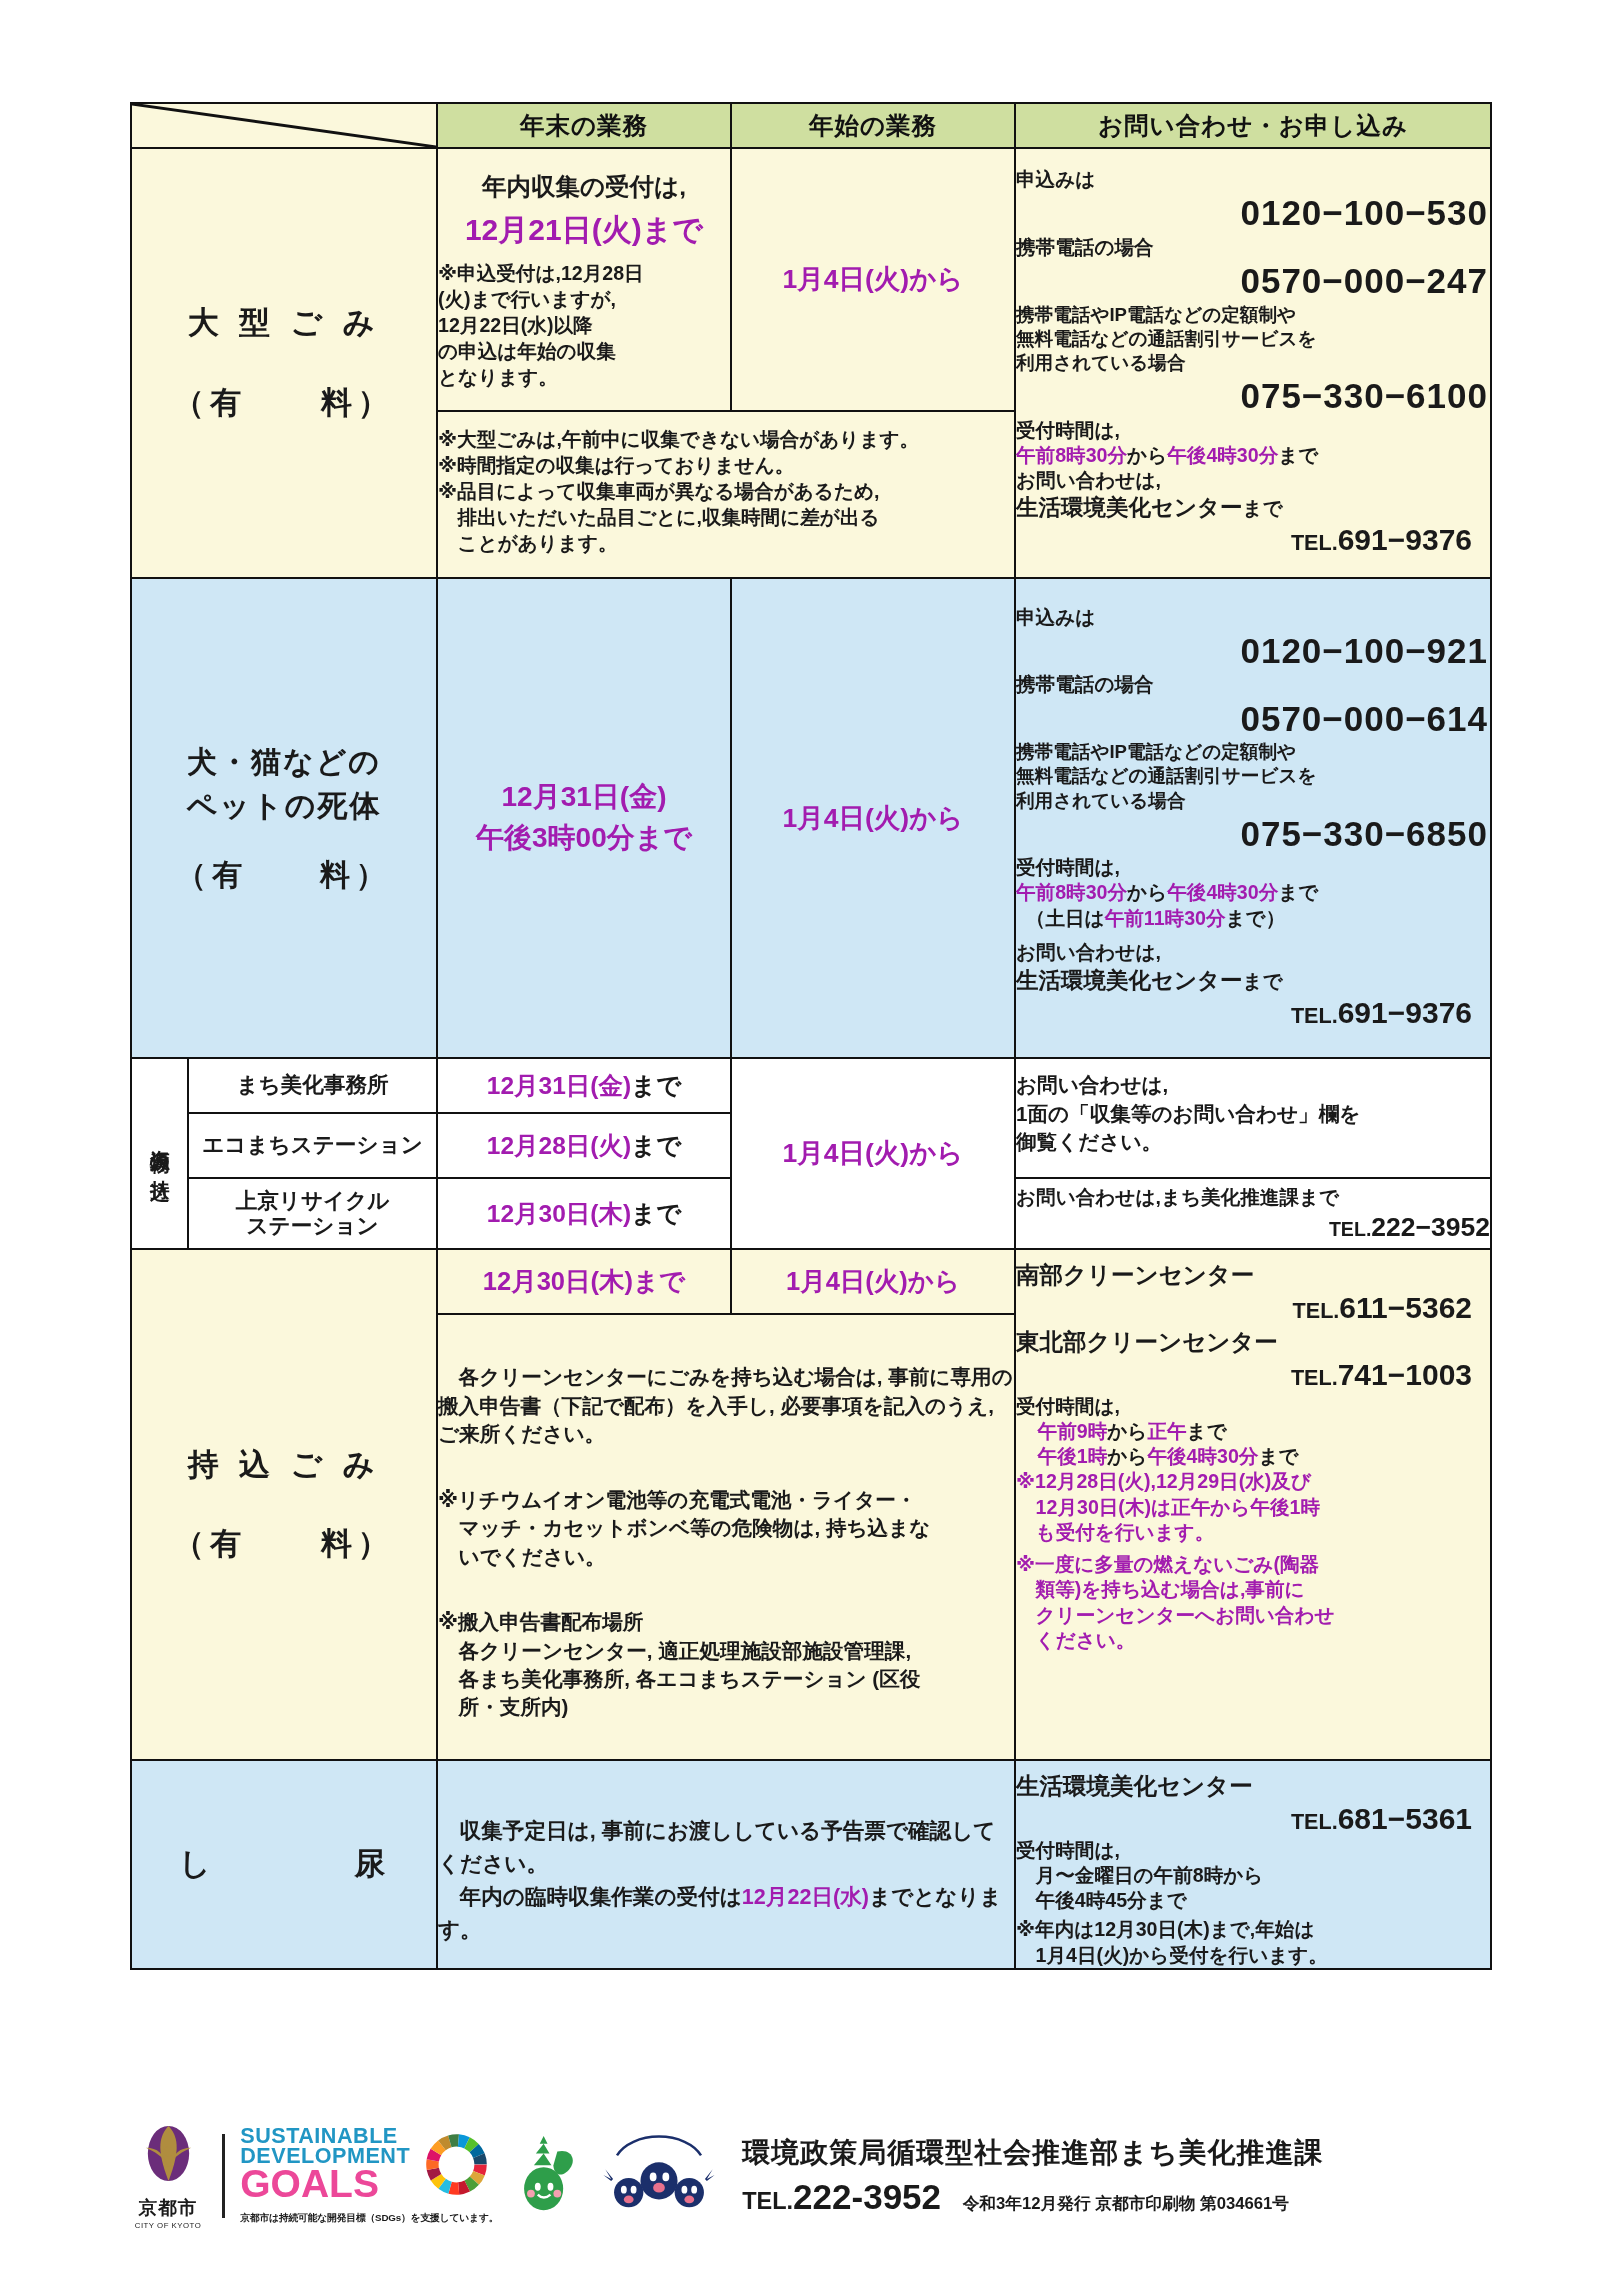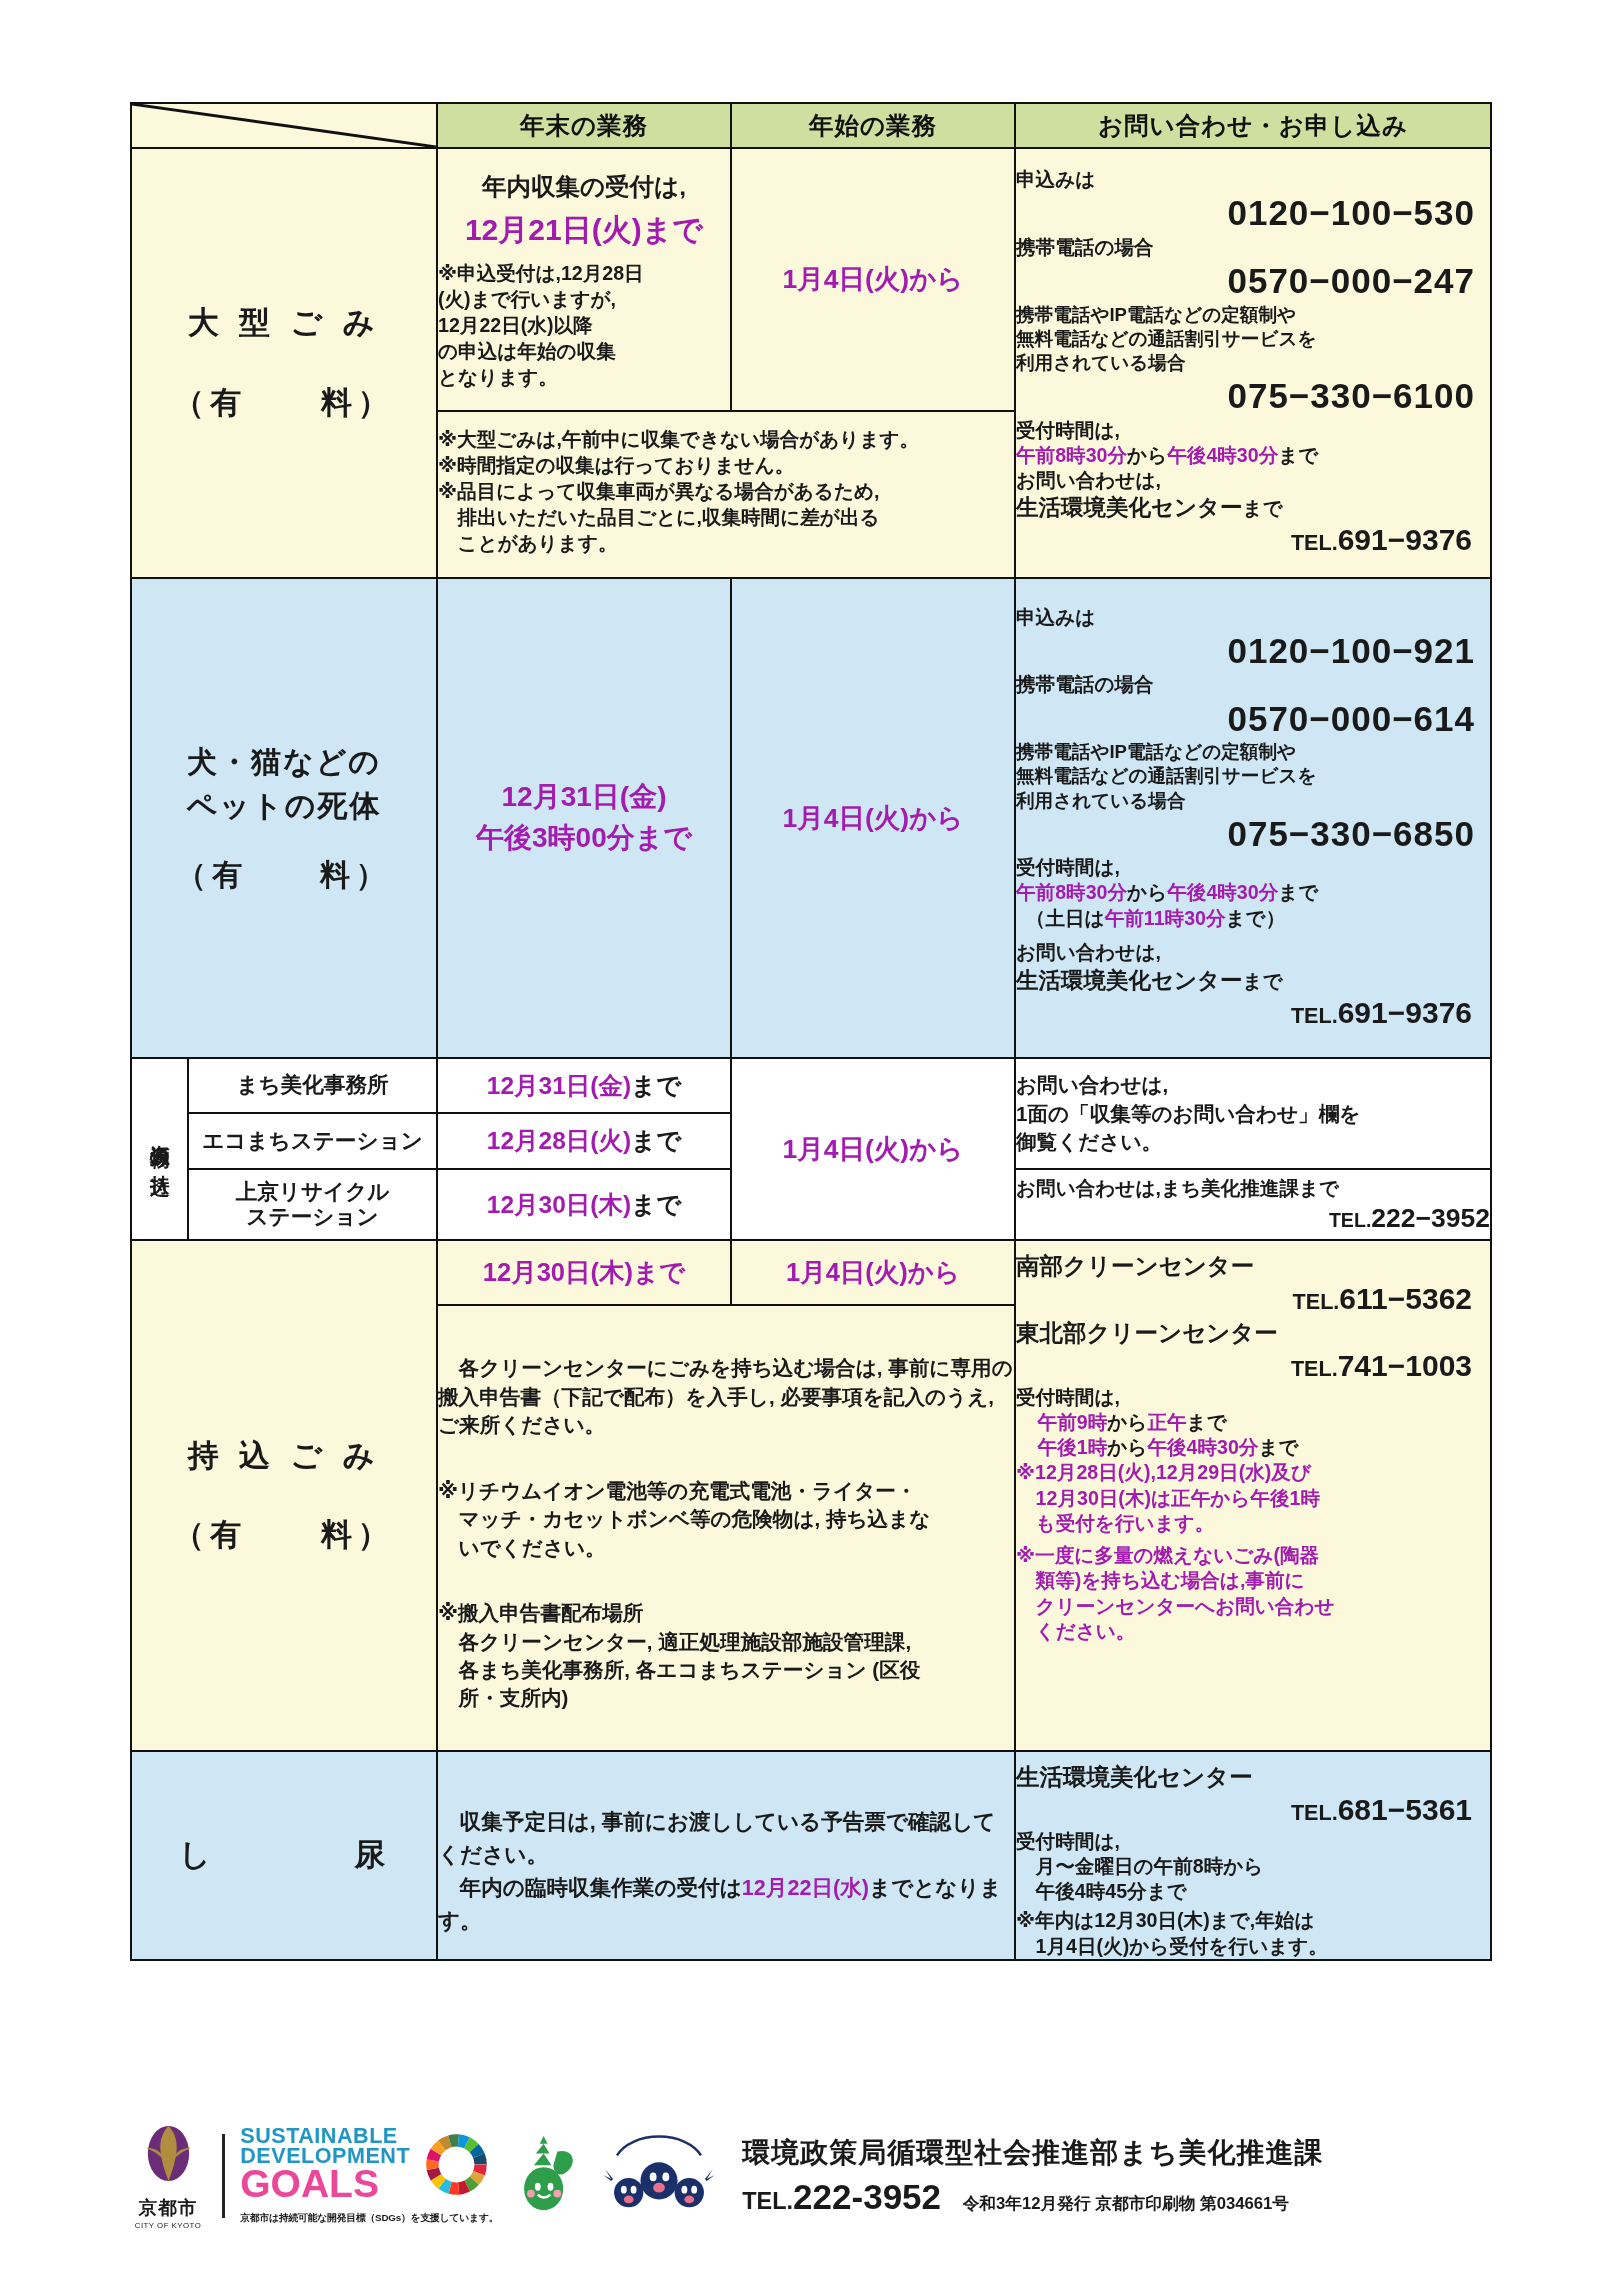--- a/index.html
+++ b/index.html
@@ -103,21 +103,21 @@
   }
   .bodytext {
     font-size: 20.6px; line-height: 1.38; font-weight: bold;
     white-space: pre-line;
   }
   .bodytext p { margin: 0 0 8.8px 0; }
 
   
   .contact { padding: 7.8px 9.8px 7.8px 13.7px; font-weight: bold; }
   .contact .lbl   { font-size: 19.6px; line-height: 1.28; }
-  .contact .tel   { font-size: 35px; letter-spacing: 1px; text-align: right; padding-right: 15px; line-height:1.22;}
+  .contact .tel   { font-size: 35px; letter-spacing: 1px; text-align: right; padding-right: 2px; line-height:1.22;}
   .contact .tel2  { font-size: 30px; letter-spacing: 0px; text-align: right; padding-right: 18px; line-height:1.22;}
   .contact .small { font-size: 18.6px; line-height: 1.3; white-space: pre-line;}
   .contact .name  { font-size: 23.5px; line-height: 1.3; }
   .contact .ctr   { font-size: 22.5px; line-height: 1.3; }
   .right { text-align: right; }
 
   
   .footer {
     position: absolute;
     left: 130px; top: 2107px;
@@ -264,21 +264,21 @@
     <td class="tint-white bigdate" rowspan="3">
       <span class="r">1月4日(火)から</span>
     </td>
     <td class="tint-white cell" rowspan="2" style="vertical-align:top;padding-top:11.8px">
       <div class="note" style="font-size:20.6px;line-height:1.4">お問い合わせは,
 1面の「収集等のお問い合わせ」欄を
 御覧ください。</div>
     </td>
   </tr>
   <tr>
-    <td class="tint-white subname" style="height:56px">エコまちステーション</td>
+    <td class="tint-white subname" style="height:65px">エコまちステーション</td>
     <td class="tint-white bigdate" style="font-size:24.5px">
       <span class="r">12月28日(火)</span><span>まで</span>
     </td>
   </tr>
   <tr>
     <td class="tint-white subname" style="height:71px">上京リサイクル
 ステーション</td>
     <td class="tint-white bigdate" style="font-size:24.5px">
       <span class="r">12月30日(木)</span><span>まで</span>
     </td>

